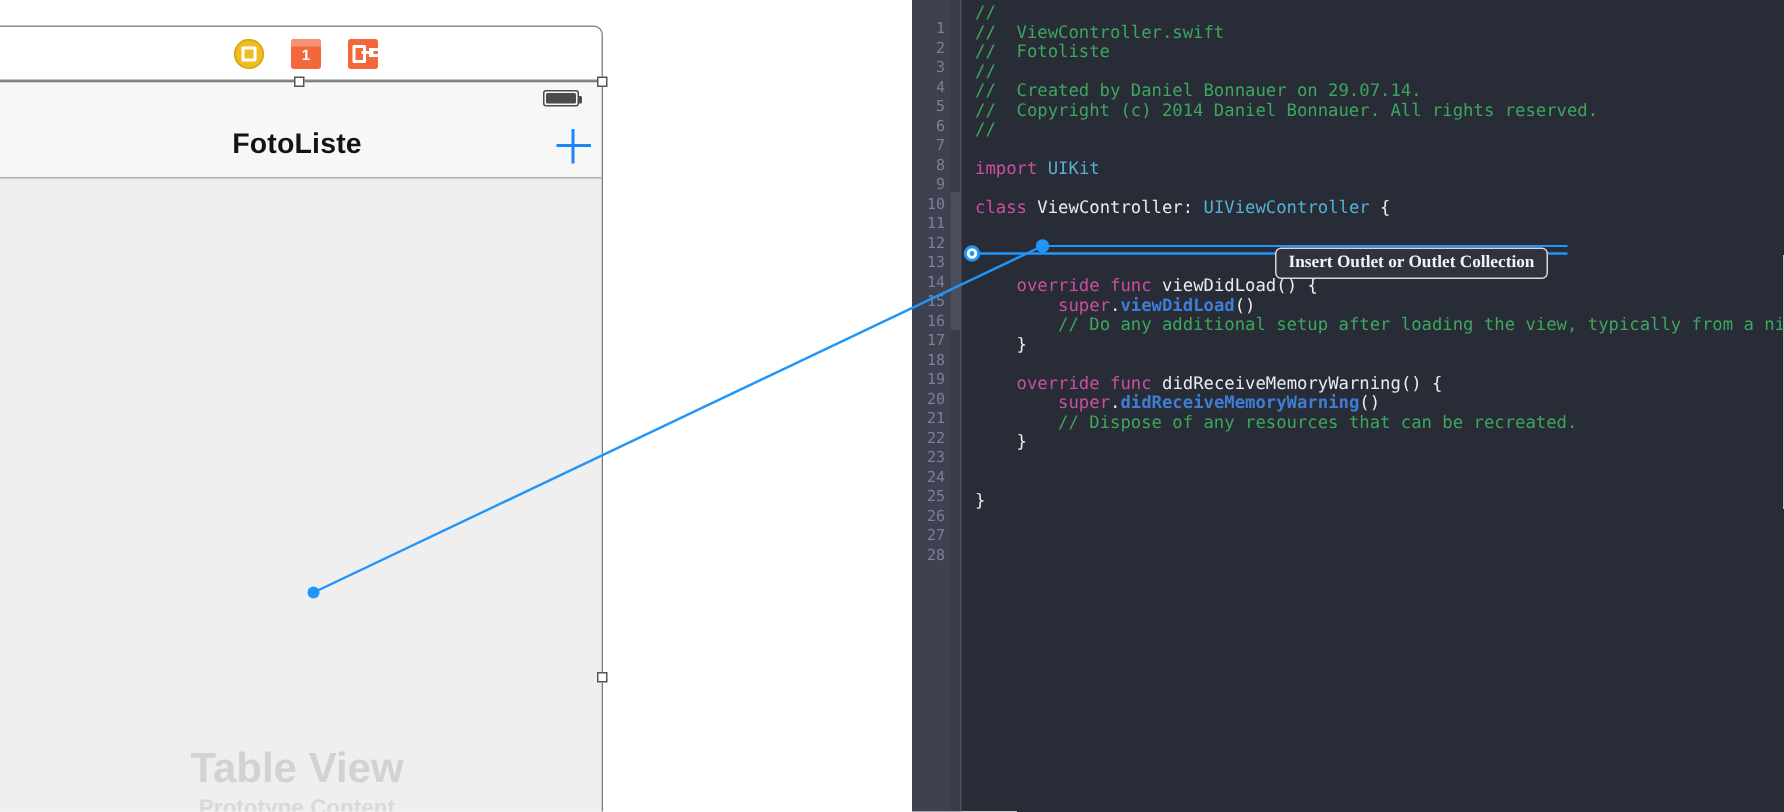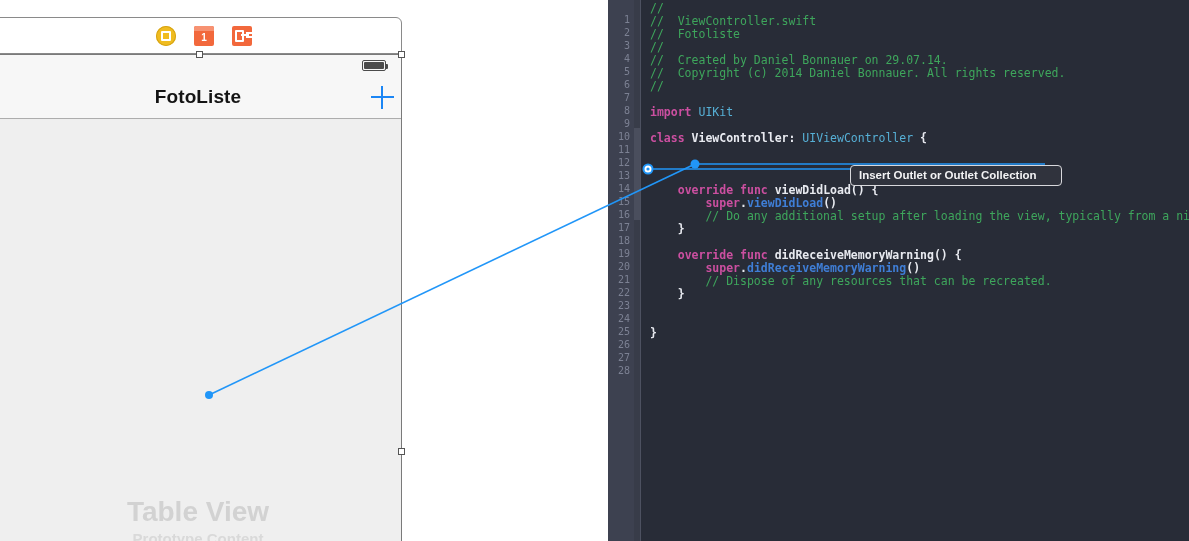--- a/index.html
+++ b/index.html
@@ -281,46 +281,46 @@
   #code {
     position: absolute;
     left: 42px; top: 2px;
     right: 0;
     font-size: 11.5px;
     line-height: 13px;
     color: #d4d7e0;
     white-space: pre;
   }
   .tok-comment { color: #3ea65c; }
-  .tok-keyword { color: #cb4fa0; font-weight: bold; }
+  .tok-keyword { color: #cb4fa0; font-weight: normal; }
   .tok-type    { color: #56b0d6; font-weight: normal; }
-  .tok-plain   { color: #e8eaf0; font-weight: bold; }
+  .tok-plain   { color: #e8eaf0; font-weight: normal; }
   .tok-method  { color: #3f7ed6; font-weight: bold; }
 
   
   #connect-layer {
     position: absolute;
     left: 0; top: 0;
     width: 1189px; height: 541px;
     pointer-events: none;
     z-index: 20;
   }
 
   
   #outlet-tooltip {
     position: absolute;
     left: 850px; top: 165px;
-    padding: 3px 24px 4px 8px;
+    padding: 3px 8px 4px 8px;
     background: #30333d;
     border: 1px solid #d8d8dc;
     border-radius: 4px;
     color: #f2f2f4;
     font-size: 11.5px;
     font-weight: bold;
-    font-family: Liberation Sans, sans-serif;
+    font-family: Liberation Serif, serif;
     white-space: nowrap;
     z-index: 30;
   }
 </style>
 </head>
 <body>
 
 <div id="ib-canvas">
 
   <div id="scene-dock">

